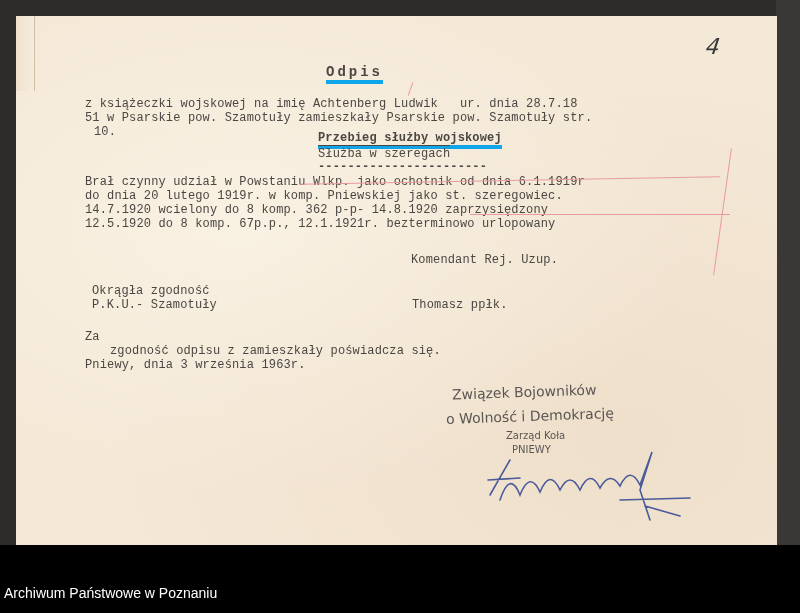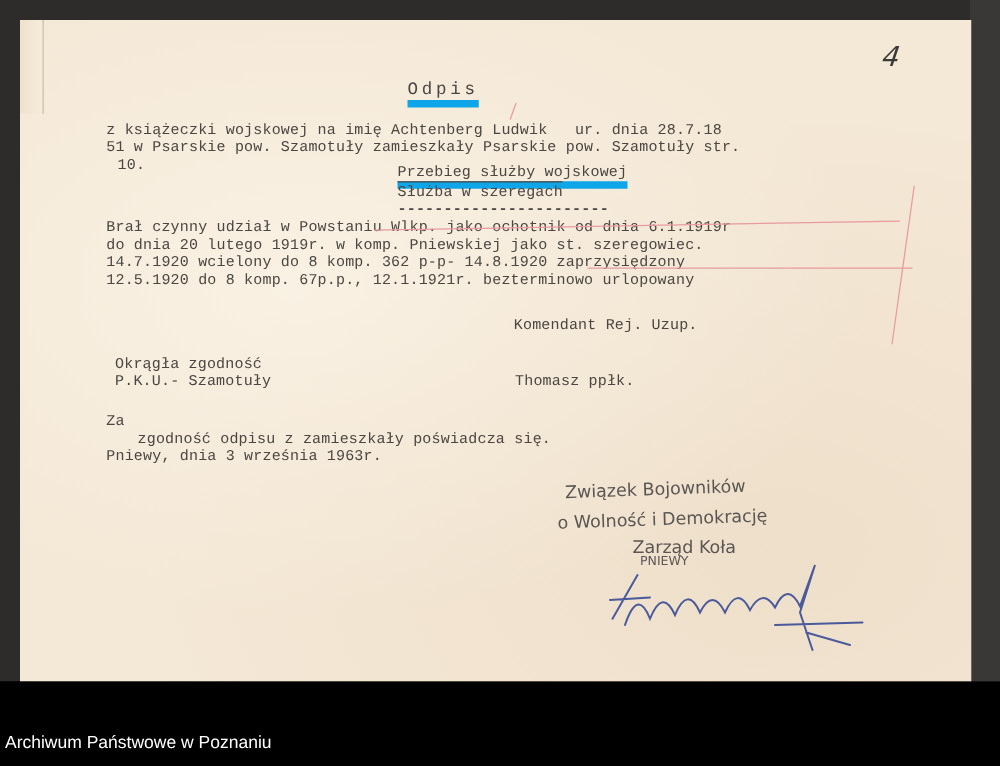--- a/index.html
+++ b/index.html
@@ -30,21 +30,21 @@
     background: linear-gradient(90deg, #efe1cc, #f6ecdc);
   }
   .t {
     position: absolute; color: #4a4642; font-size: 12px; line-height: 14px;
     white-space: pre; letter-spacing: 0.15px;
   }
   .title {
     position: absolute; left: 326px; top: 64px; font-size: 14px; color: #4a4642;
     letter-spacing: 3px; white-space: pre;
   }
-  .underline { border-bottom: 6px solid #0ea5e9; }
+  .underline { border-bottom: 4px solid #0ea5e9; font-weight: bold; }
   .page-num {
     position: absolute; left: 706px; top: 34px; font-family: "DejaVu Sans", sans-serif;
     font-size: 22px; color: #3a3a3a; font-style: italic; transform: skewX(-8deg);
   }
   .red { position: absolute; background: #e89aa0; }
   .stamp {
     position: absolute; font-family: "DejaVu Sans", sans-serif; color: #5a5654;
     white-space: pre;
   }
   .footer {
@@ -91,20 +91,20 @@
 <div class="t" style="left:110px;top:344px">zgodność odpisu z zamieszkały poświadcza się.</div>
 <div class="t" style="left:85px;top:358px">Pniewy, dnia 3 września 1963r.</div>
 
 <div class="red" style="left:410px;top:82px;width:1px;height:14px;transform:rotate(20deg)"></div>
 <div class="red" style="left:300px;top:180px;width:420px;height:1px;transform:rotate(-1deg)"></div>
 <div class="red" style="left:470px;top:214px;width:260px;height:1px"></div>
 <div class="red" style="left:722px;top:148px;width:1px;height:128px;transform:rotate(8deg)"></div>
 
 <div class="stamp" style="left:452px;top:384px;font-size:14px;transform:rotate(-2deg)">Związek Bojowników</div>
 <div class="stamp" style="left:446px;top:408px;font-size:14px;transform:rotate(-2deg)">o Wolność i Demokrację</div>
-<div class="stamp" style="left:506px;top:430px;font-size:14px">Zarząd Koła</div>
+<div class="stamp" style="left:506px;top:430px;font-size:10px">Zarząd Koła</div>
 <div class="stamp" style="left:512px;top:444px;font-size:10px">PNIEWY</div>
 
 <svg class="sig" viewBox="0 0 220 90">
   <path d="M10 55 L30 20 M8 40 L40 38 M20 60 Q30 30 40 55 Q50 30 60 52 Q70 28 80 50 Q90 30 100 50 Q110 28 120 48 Q130 30 140 46 Q150 25 160 45 L172 12 L160 50 L170 80 M140 60 L210 58 M165 66 L200 76" fill="none" stroke="#4a5a9a" stroke-width="1.6" stroke-linecap="round"></path>
 </svg>
 
 <div class="footer">Archiwum Państwowe w Poznaniu</div>
 
 </body></html>

